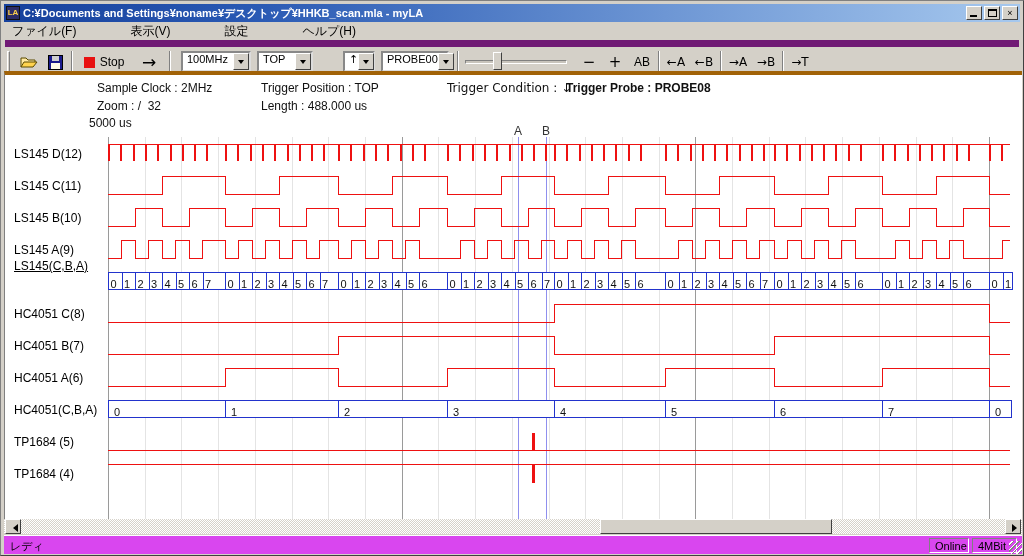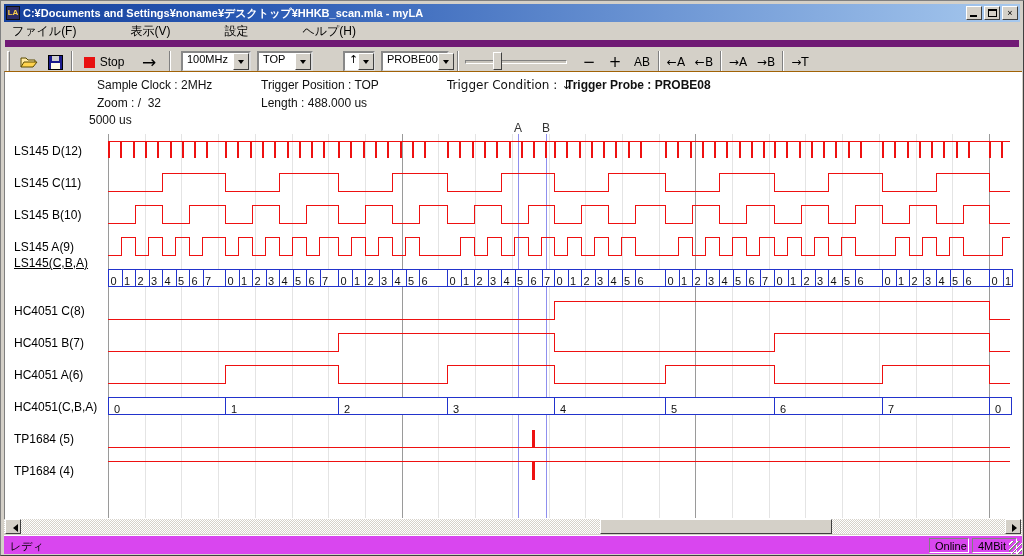--- a/index.html
+++ b/index.html
@@ -29,21 +29,21 @@
   .tbtn { top:3px; height:24px; display:flex; align-items:center; justify-content:center; font-size:12px; color:#000; background:transparent; border:none; }
   .ddown { top:4px; height:21px; background:#fff; border:2px inset #dcdcdc; display:flex; align-items:flex-start; }
   .ddown .val { font-size:11px; padding-left:4px; flex:1; white-space:nowrap; }
   .dd-btn { width:16px; height:100%; background:#d4d0c8; border:1px solid; border-color:#fff #404040 #404040 #fff; position:relative; flex:none; }
   .dd-btn::after { content:""; position:absolute; left:4px; top:6px; border:3px solid transparent; border-top:4px solid #000; }
   .sym { font-family:"DejaVu Sans",sans-serif; }
   .stop-sq { width:11px; height:11px; background:#e81111; margin-right:5px; }
   .slider-track { position:absolute; left:0; right:0; top:9px; height:4px; border:1px solid; border-color:#808080 #fff #fff #808080; background:#c8c4bc; }
   .slider-thumb { position:absolute; top:1px; width:9px; height:18px; background:#d4d0c8; border:1px solid; border-color:#fff #404040 #404040 #fff; }
   
-  .view { position:absolute; left:3px; top:70px; width:1018px; height:448px; background:#fff; border-top:1px solid #a16207; border-left:1px solid #808080; overflow:hidden; }
+  .view { position:absolute; left:3px; top:70px; width:1018px; height:448px; background:#fff; border-top:4px solid #a16207; border-left:1px solid #808080; overflow:hidden; }
   .view .txt { position:absolute; font-size:12px; color:#111; white-space:pre; }
   .cursor-label { position:absolute; font-size:12px; color:#333; }
   .ch-label { position:absolute; left:9px; font-size:12px; color:#000; white-space:nowrap; }
   #wave-svg { position:absolute; left:0; top:0; }
   
   .hscroll { position:absolute; left:3px; top:518px; width:1018px; height:15px;
     background:repeating-conic-gradient(#ffffff 0% 25%, #d6d2ca 0% 50%) 0 0/2px 2px; }
   .sc-btn { position:absolute; top:0; width:16px; height:15px; background:#d4d0c8; border:1px solid; border-color:#fff #404040 #404040 #fff; }
   .sc-btn i { position:absolute; top:4px; border:4px solid transparent; }
   .sc-left i { left:3px; border-right:5px solid #000; }

